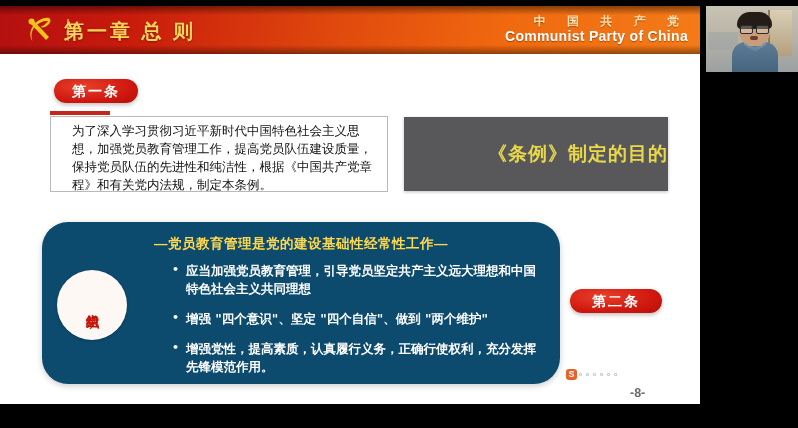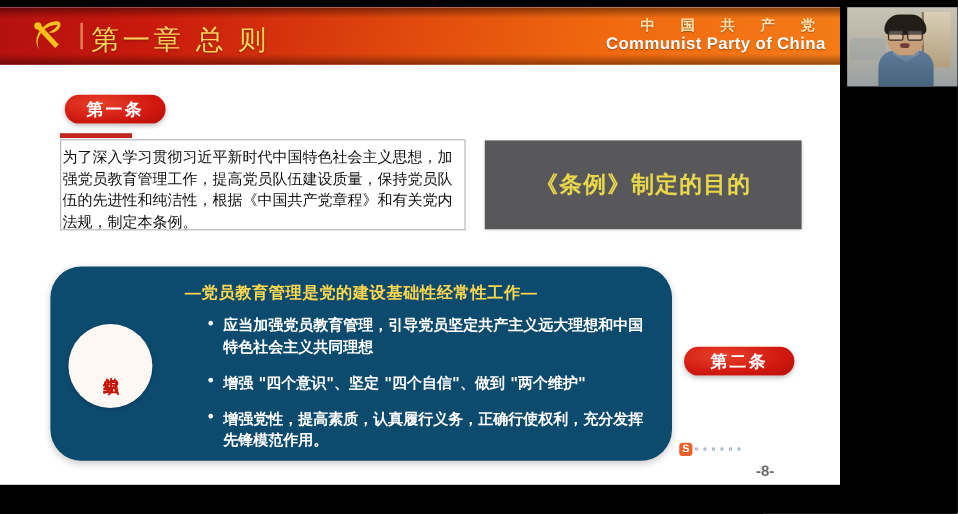--- a/index.html
+++ b/index.html
@@ -14,48 +14,48 @@
   .header{position:absolute;left:0;top:0;width:700px;height:48px;
     background:linear-gradient(100deg,#b31010 0%,#c81a0c 18%,#e0490d 48%,#f0690f 72%,#f47b18 100%);
     overflow:hidden;}
   .header:before{content:"";position:absolute;left:0;top:0;width:100%;height:9px;
     background:linear-gradient(180deg,rgba(0,0,0,.45),rgba(0,0,0,0));}
   .header:after{content:"";position:absolute;left:0;bottom:0;width:100%;height:9px;
     background:linear-gradient(0deg,rgba(0,0,0,.40),rgba(0,0,0,0));}
 
   .emblem{position:absolute;left:24px;top:9px;width:32px;height:30px;}
   .hdr-div{position:absolute;left:67px;top:13px;width:2px;height:22px;background:rgba(255,220,150,.55);}
-  .hdr-title{position:absolute;left:76px;top:12px;color:#ffd45a;font-size:23px;font-weight:normal;
+  .hdr-title{position:absolute;left:64px;top:12px;color:#ffd45a;font-size:20px;font-weight:bold;
     letter-spacing:3px;text-shadow:0 1px 2px rgba(0,0,0,.35);}
 
   .hdr-cn{position:absolute;right:12px;top:7px;color:#ffe1b0;font-size:12px;font-weight:bold;
     letter-spacing:9px;text-shadow:0 1px 1px rgba(0,0,0,.3);margin-left:28px;}
   .hdr-en{position:absolute;right:12px;top:22px;color:#ffffff;font-size:14px;font-weight:bold;
     letter-spacing:.3px;text-shadow:0 1px 1px rgba(0,0,0,.35);}
 
   
   .pill{position:absolute;border-radius:14px;color:#fff;font-size:14px;font-weight:bold;
     letter-spacing:2px;text-align:center;line-height:24px;height:24px;
     background:radial-gradient(ellipse at 35% 30%,#e8402a 0%,#d0180f 60%,#b50f08 100%);
     box-shadow:0 2px 4px rgba(0,0,0,.25);}
   .pill-1{left:54px;top:73px;width:84px;}
   .pill-2{left:570px;top:283px;width:92px;}
 
   
   .redrule{position:absolute;left:50px;top:105px;width:60px;height:4px;background:#c1271c;}
 
   
   .textbox{position:absolute;left:50px;top:110px;width:338px;height:76px;
-    border:1px solid #b9b9b9;background:#fff;box-sizing:border-box;padding:5px 7px 0 1px;}
+    border:1px solid #b9b9b9;background:#fff;box-sizing:border-box;padding:5px 7px 0 21px;}
   .textbox p{margin:0;font-size:12.5px;line-height:18px;color:#111;
     font-family:"DejaVu Sans","Liberation Sans",sans-serif;}
 
   
   .graybox{position:absolute;left:404px;top:111px;width:264px;height:74px;background:#58585a;
-    display:flex;align-items:center;justify-content:center;
+    display:flex;align-items:center;justify-content:flex-end;
     box-shadow:0 1px 3px rgba(0,0,0,.25);}
   .graybox span{color:#e9d84a;font-size:19px;font-weight:bold;letter-spacing:1px;}
 
   
   .redpanel{position:absolute;left:42px;top:216px;width:518px;height:162px;
     background:#0c4a6e;border-radius:26px;box-shadow:0 2px 6px rgba(0,0,0,.2);}
   .rp-title{position:absolute;left:0;right:0;top:13px;text-align:center;color:#ffd84d;
     font-size:13.5px;font-weight:bold;letter-spacing:.5px;}
 
   .circle{position:absolute;left:15px;top:48px;width:70px;height:70px;border-radius:50%;

